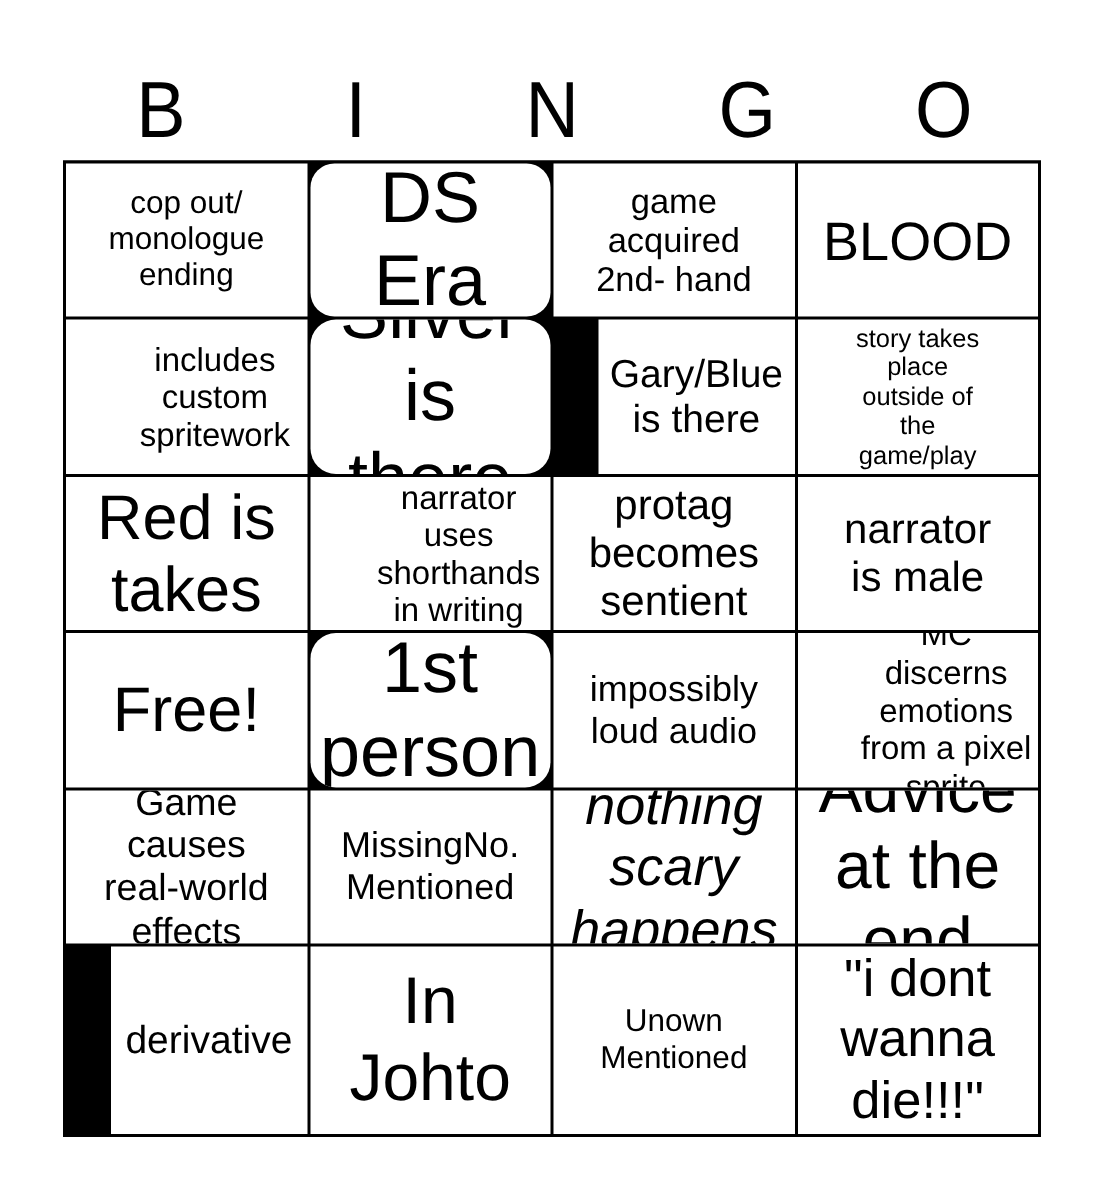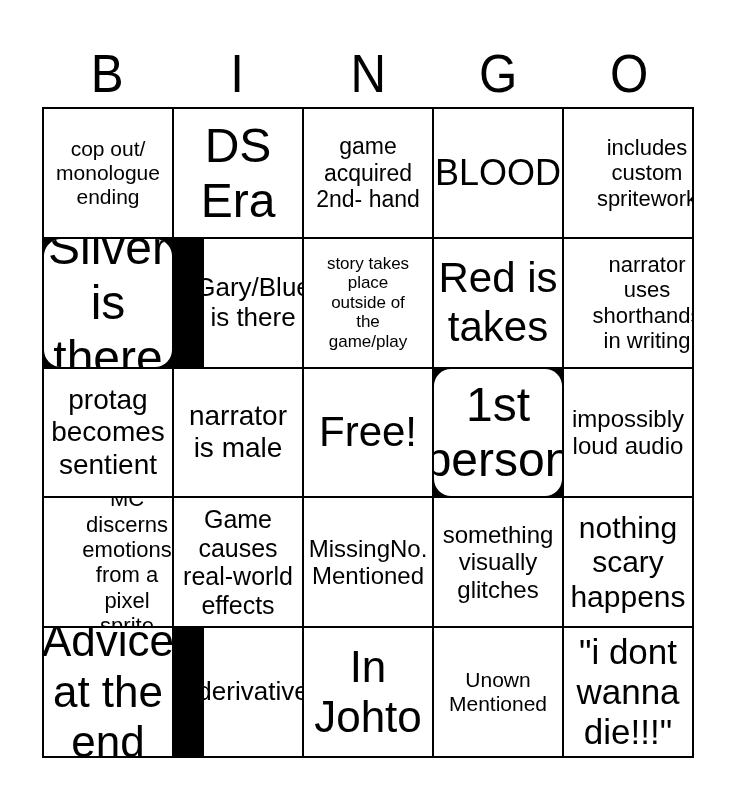--- a/index.html
+++ b/index.html
@@ -41,21 +41,21 @@
   .bingo-grid {
     position: absolute;
     left: 42px;
     top: 107px;
     width: 652px;
     height: 651px;
     box-sizing: border-box;
     border: 2px solid #000000;
     background: #000000;
     display: grid;
-    grid-template-columns: repeat(5, 1fr);
+    grid-template-columns: repeat(4, 1fr);
     grid-template-rows: repeat(5, 1fr);
     gap: 2px;
   }
   .cell {
     background: #ffffff;
     display: flex;
     align-items: center;
     justify-content: center;
     text-align: center;
     white-space: pre-line;
@@ -66,28 +66,28 @@
     cursor: pointer;
   }
   .fs17 { font-size: 17px; }
   .fs21 { font-size: 21px; }
   .fs22 { font-size: 22px; padding-left: 40px; }
   .fs23 { font-size: 23px; }
   .fs24 { font-size: 24px; }
   .fs25 { font-size: 25px; }
   .fs26 { font-size: 26px; margin-left: 30px; }
   .fs28 { font-size: 28px; }
-  .fs30 { font-size: 30px; }
+  .fs30 { font-size: 36px; font-style: italic; }
   .fs32 { font-size: 44px; }
   .fs35 { font-size: 35px; }
   .fs36 { font-size: 36px; text-align: right; }
   .fs38 { font-size: 48px; border-radius: 17px; }
   .fs42 { font-size: 42px; }
   .fs44 { font-size: 44px; }
-  .fs48 { font-size: 48px; }
+  .fs48 { font-size: 48px; border-radius: 16px; }
 </style>
 </head>
 <body>
 
 <div class="page">
 
   <div class="title-row">
     <div class="title-letter">B</div>
     <div class="title-letter">I</div>
     <div class="title-letter">N</div>
@@ -140,23 +140,20 @@
     <div class="cell fs22">MC discerns
 emotions
 from a pixel
 sprite</div>
     <div class="cell fs25">Game
 causes
 real-world
 effects</div>
     <div class="cell fs24">MissingNo.
 Mentioned</div>
-    <div class="cell fs24">something
-visually
-glitches</div>
     <div class="cell fs30">nothing
 scary
 happens</div>
 
     <div class="cell fs32">Advice
 at the
 end</div>
     <div class="cell fs26">derivative</div>
     <div class="cell fs44">In
 Johto</div>

